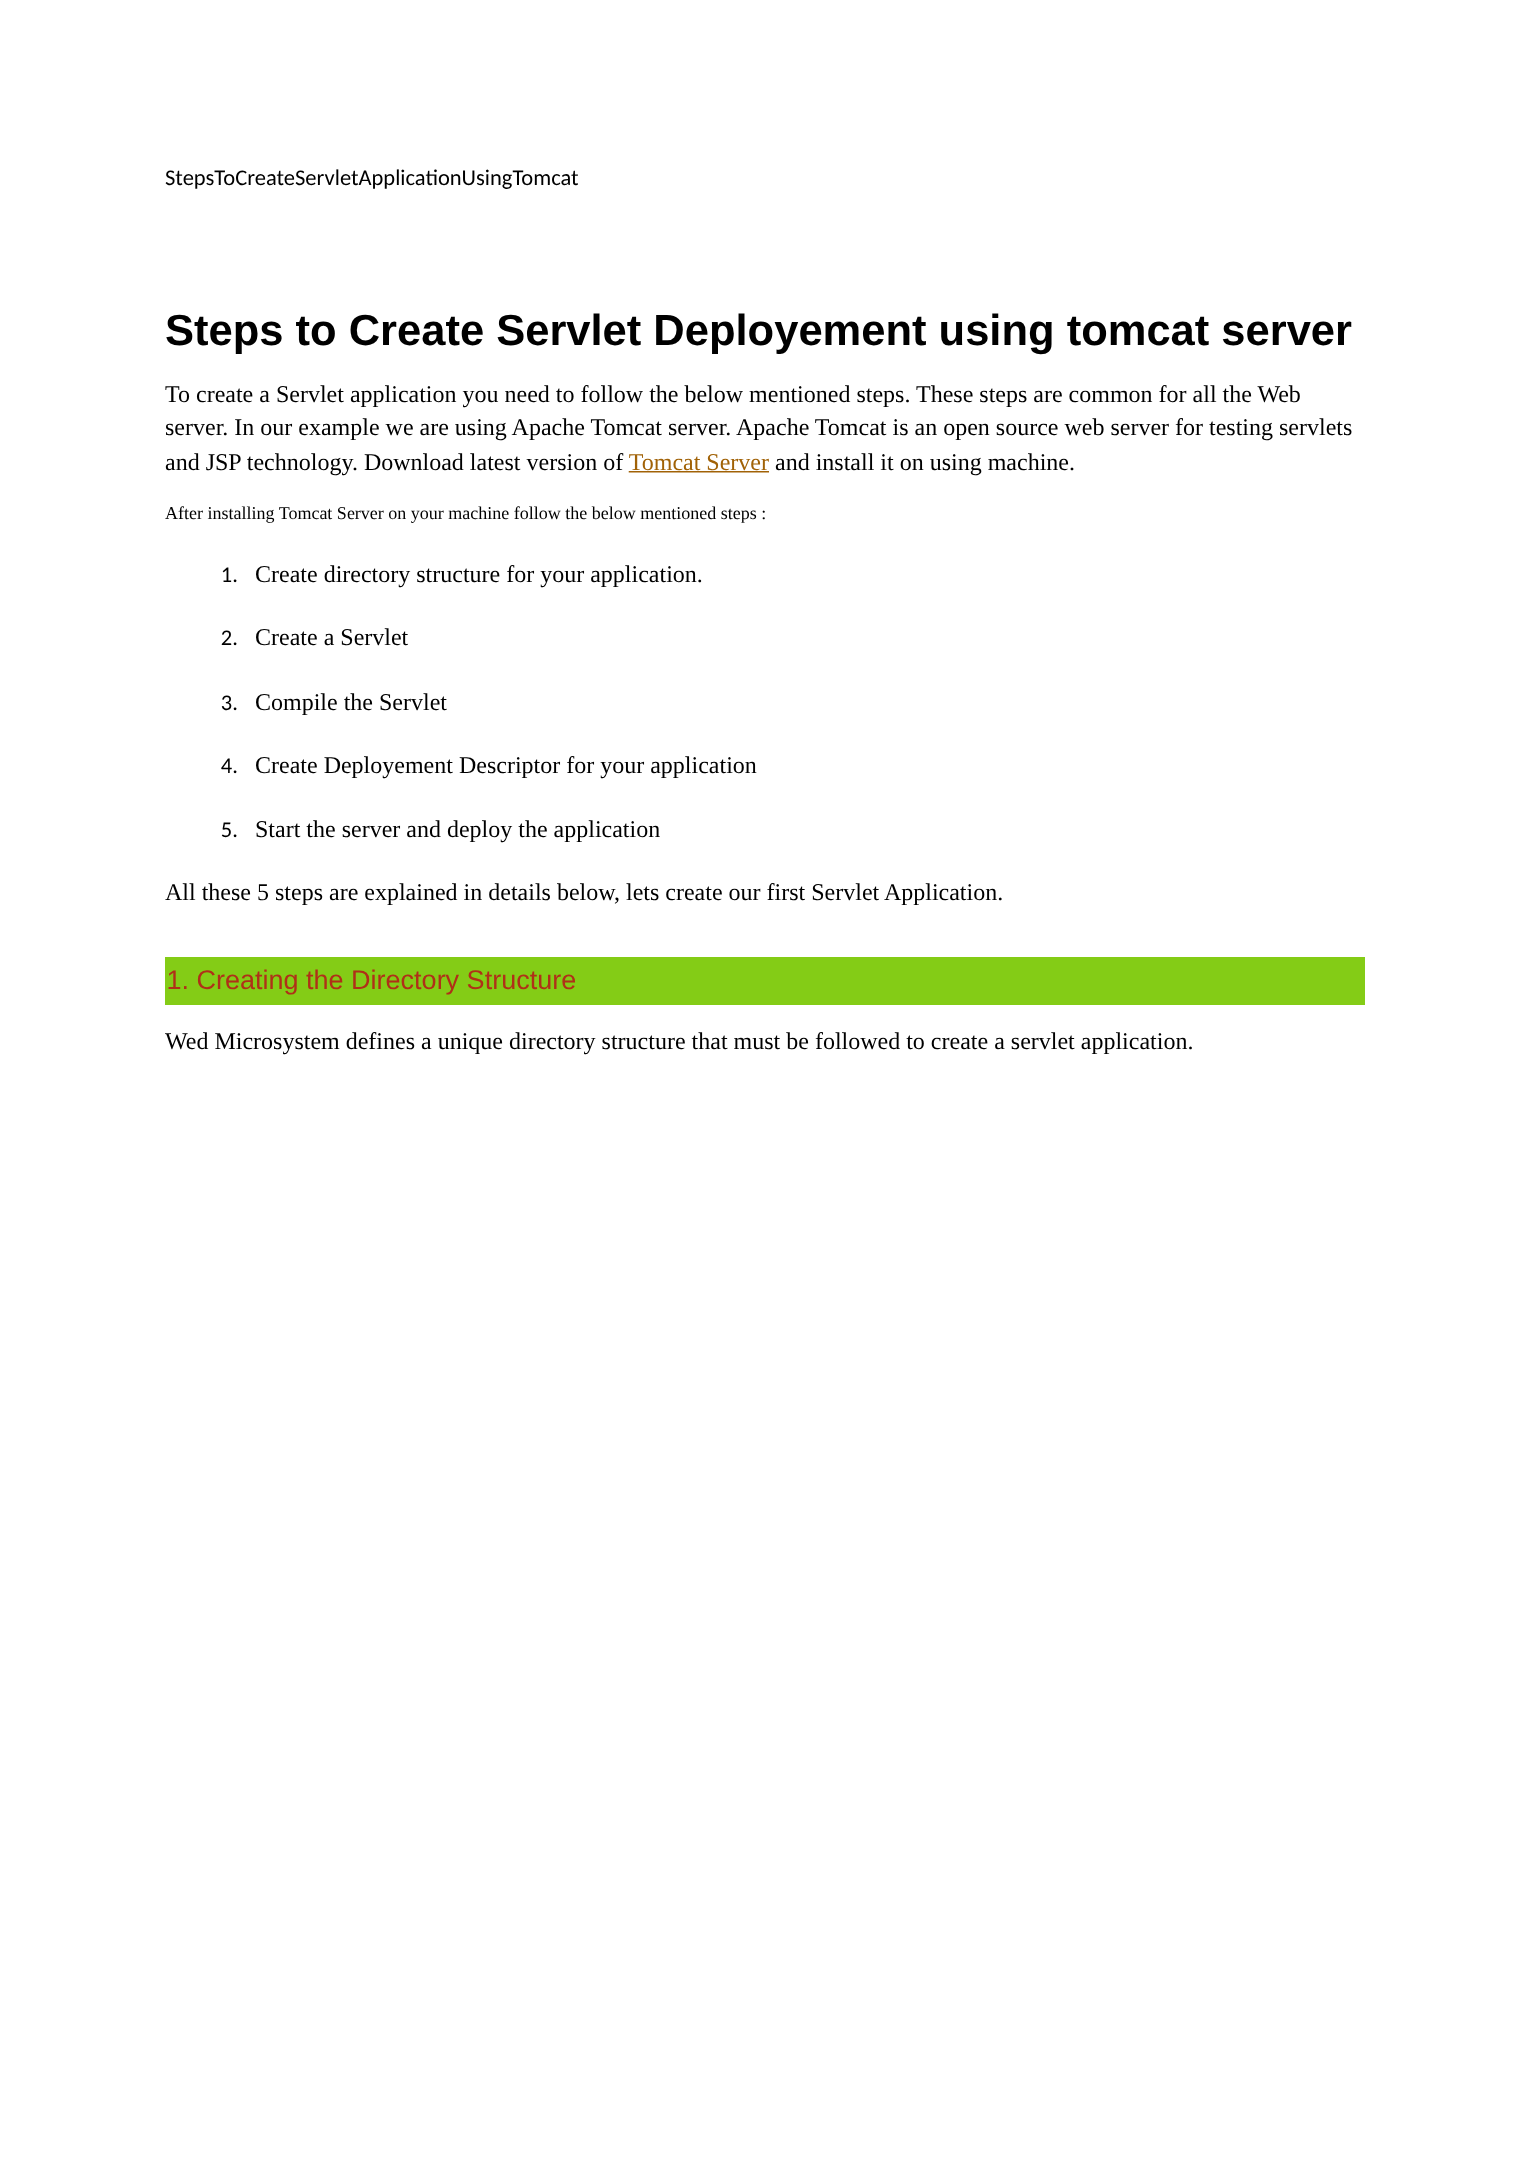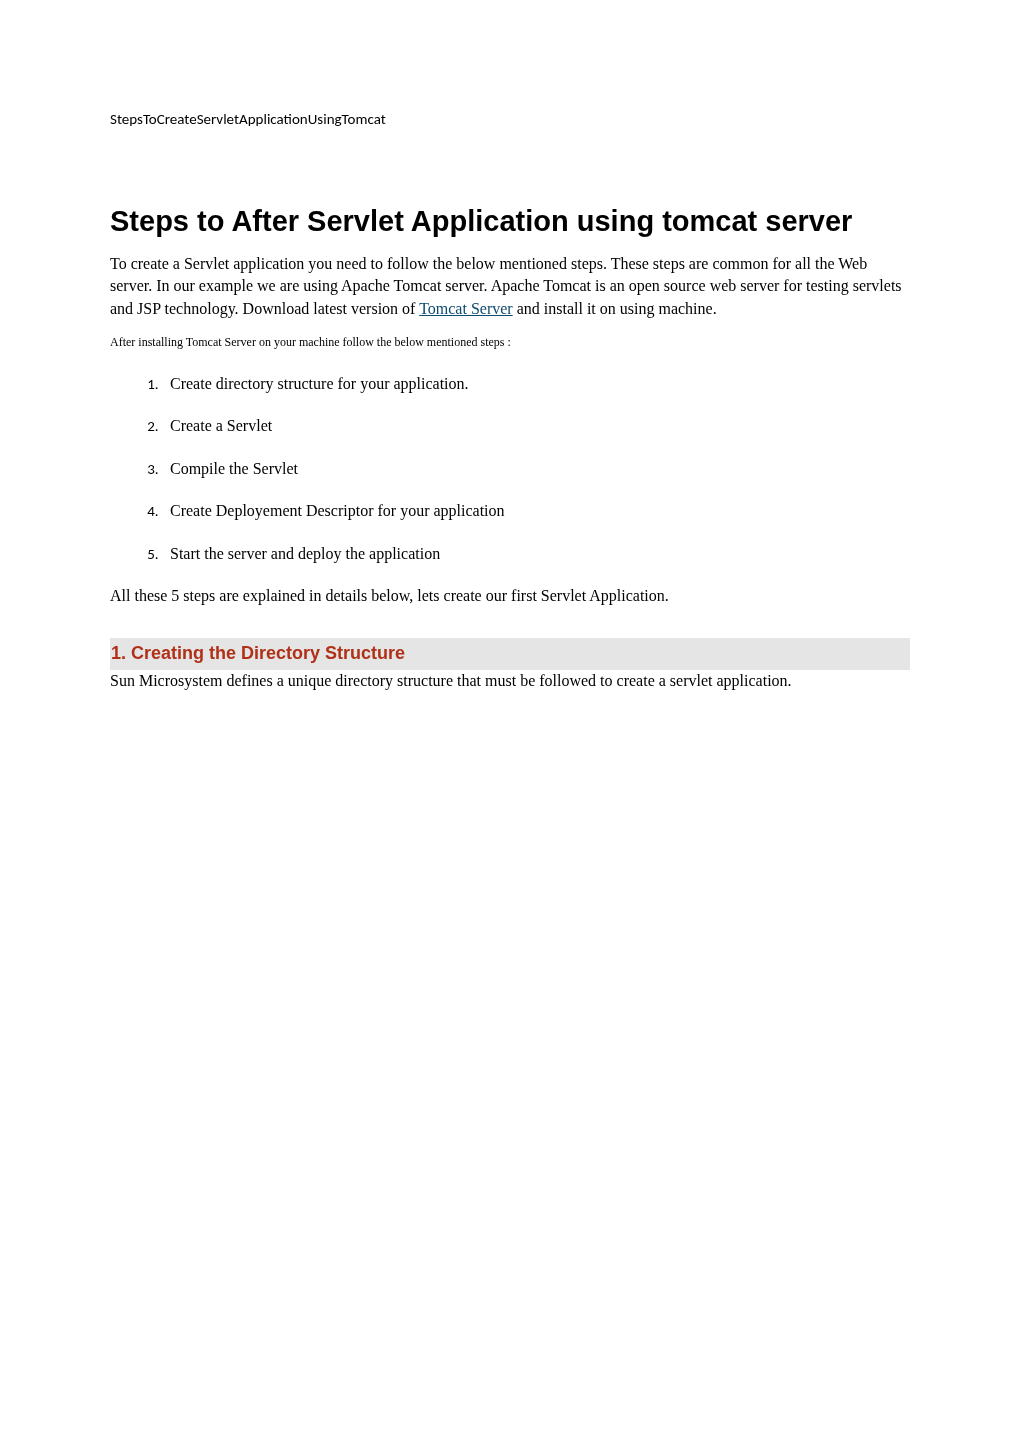--- a/index.html
+++ b/index.html
@@ -27,21 +27,21 @@
     color: #000000;
     line-height: 1.9;
     margin-bottom: 4px;
   }
   .intro-para {
     font-size: 16px;
     line-height: 1.4;
     margin-bottom: 14px;
   }
   .link {
-    color: #0c4a6e;
+    color: #a16207;
     text-decoration: underline;
   }
   .after-para {
     font-size: 12px;
     line-height: 1.4;
     margin-bottom: 22px;
   }
   ol {
     margin-left: 52px;
   }
@@ -56,50 +56,50 @@
     font-size: 15px;
   }
   .closing-para {
     font-size: 16px;
     line-height: 1.4;
     margin-bottom: 31px;
   }
   h2 {
     font-family: Arial, Helvetica, sans-serif;
     font-size: 18px;
-    font-weight: bold;
+    font-weight: normal;
     color: #b03018;
-    background: #e5e5e5;
+    background: #84cc16;
     padding: 3px 1px;
-    margin-bottom: 0;
+    margin-bottom: 14px;
     line-height: 1.4;
   }
   .section-para {
     font-size: 16px;
     line-height: 1.4;
   }
 </style>
 </head>
 <body>
 
 <div class="header-text">StepsToCreateServletApplicationUsingTomcat</div>
 
-<h1>Steps to After Servlet Application using tomcat server</h1>
+<h1>Steps to Create Servlet Deployement using tomcat server</h1>
 
 <p class="intro-para">
   <span>To create a Servlet application you need to follow the below mentioned steps. These steps are common for all the Web server. In our example we are using Apache Tomcat server. Apache Tomcat is an open source web server for testing servlets and JSP technology. Download latest version of </span><a href="#" class="link">Tomcat Server</a><span> and install it on using machine.</span>
 </p>
 
 <p class="after-para">After installing Tomcat Server on your machine follow the below mentioned steps :</p>
 
 <ol>
   <li>Create directory structure for your application.</li>
   <li>Create a Servlet</li>
   <li>Compile the Servlet</li>
   <li>Create Deployement Descriptor for your application</li>
   <li>Start the server and deploy the application</li>
 </ol>
 
 <p class="closing-para">All these 5 steps are explained in details below, lets create our first Servlet Application.</p>
 
 <h2>1. Creating the Directory Structure</h2>
 
-<p class="section-para">Sun Microsystem defines a unique directory structure that must be followed to create a servlet application.</p>
+<p class="section-para">Wed Microsystem defines a unique directory structure that must be followed to create a servlet application.</p>
 
 </body></html>

